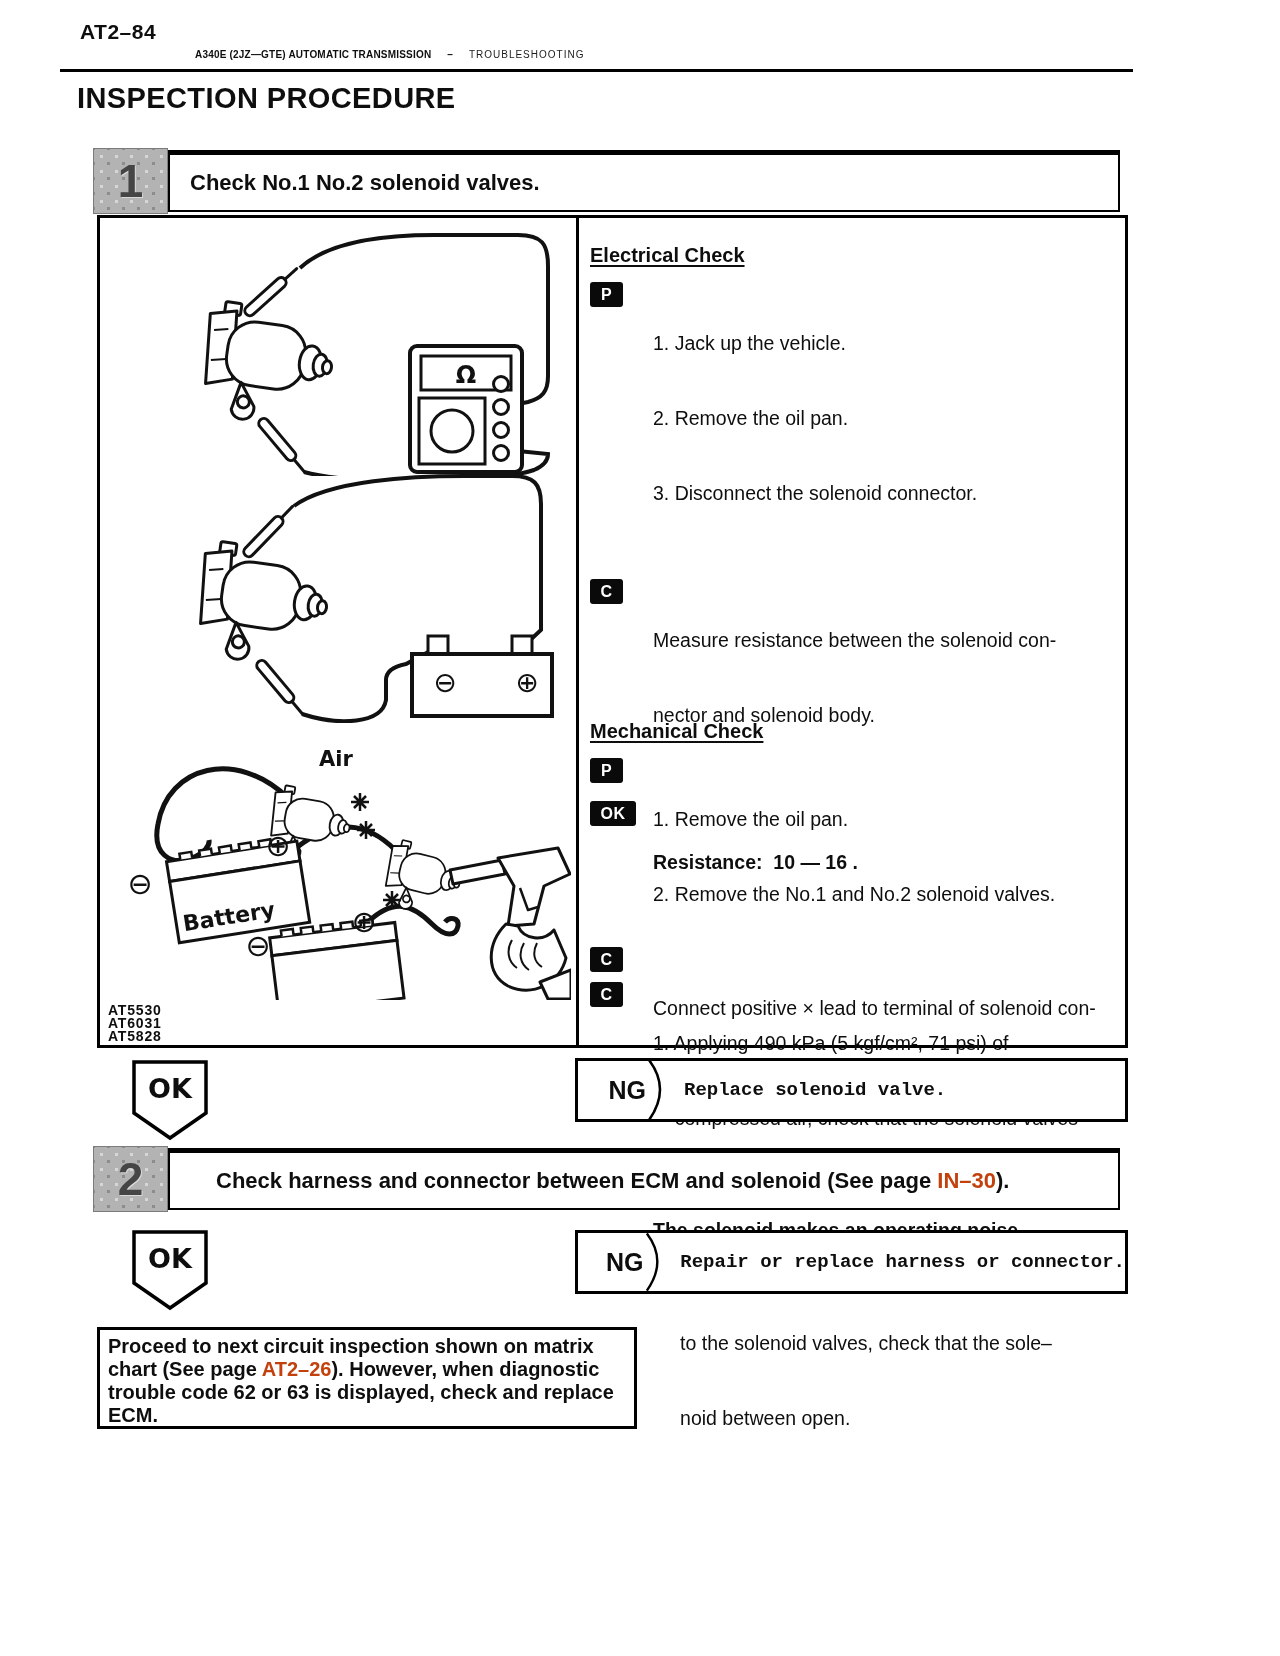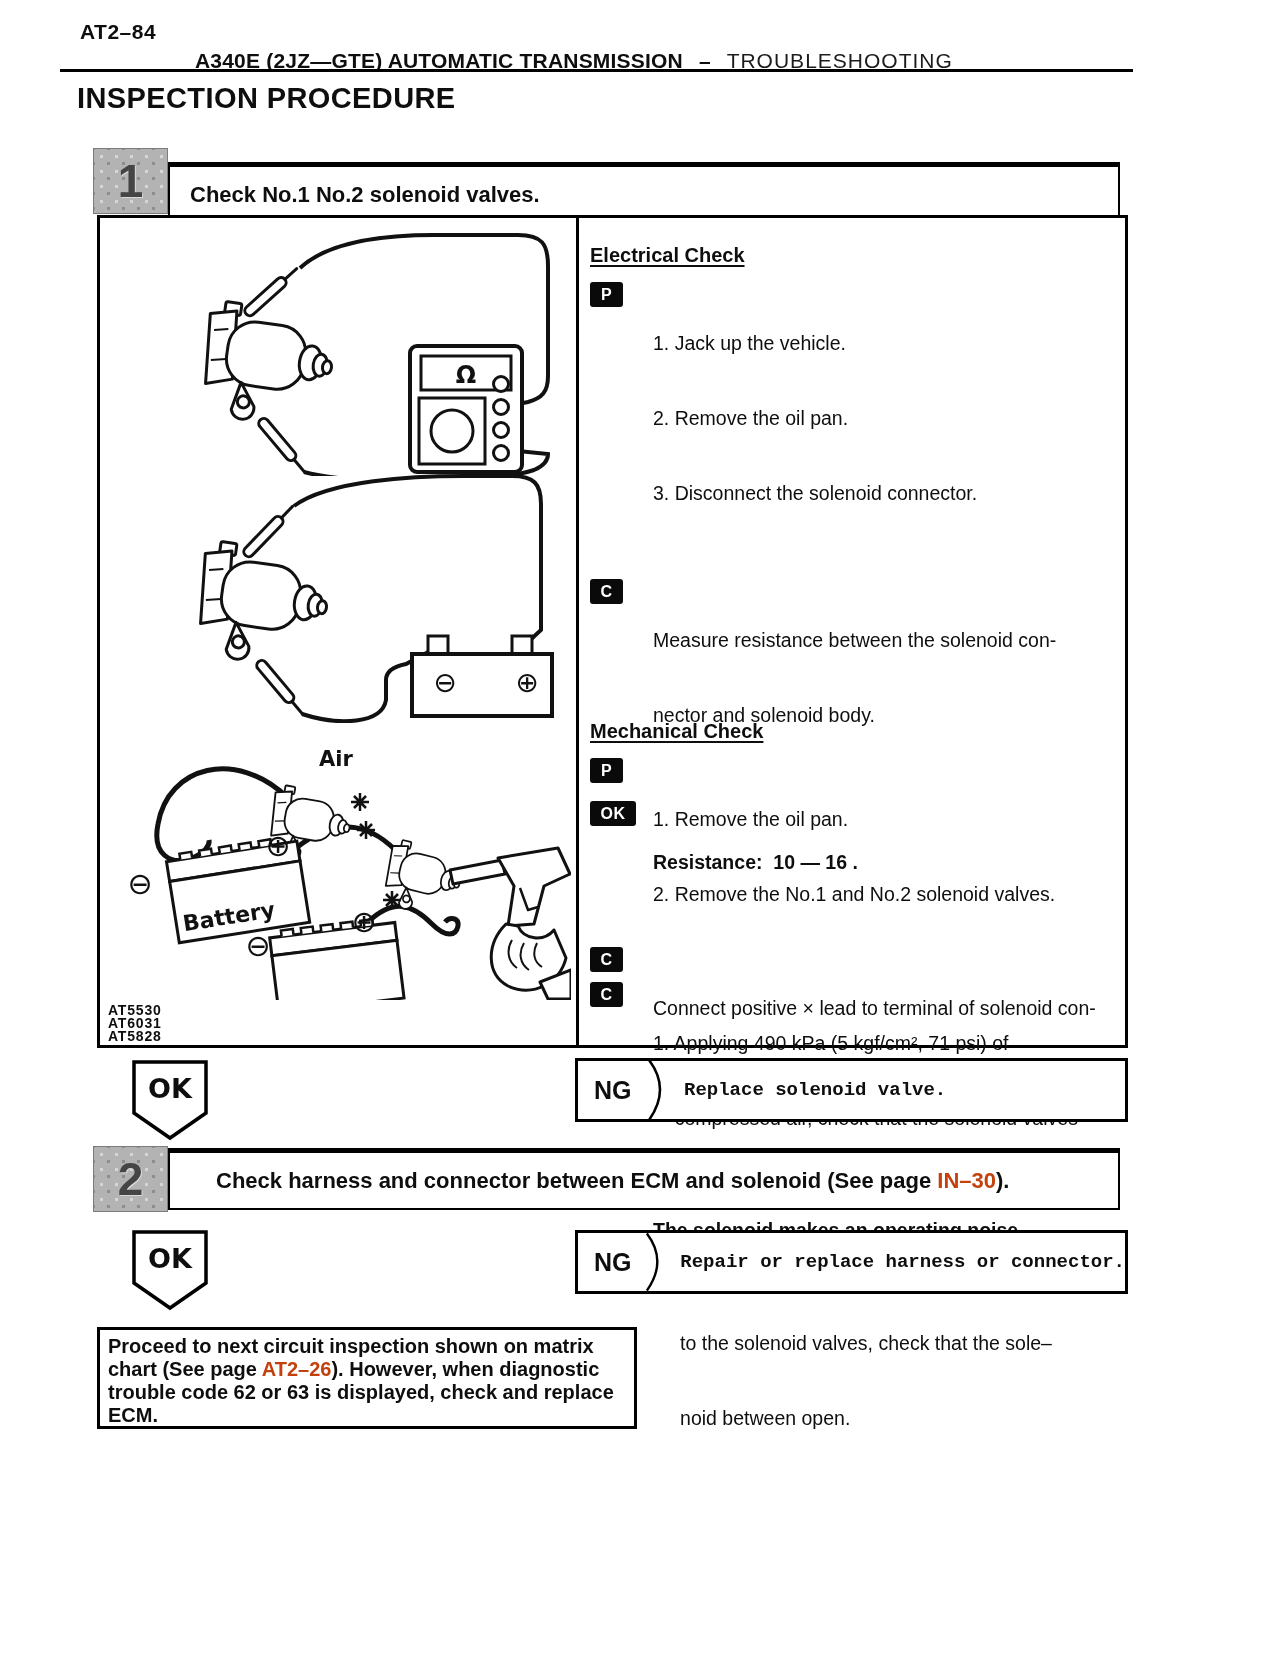--- a/index.html
+++ b/index.html
@@ -3,21 +3,21 @@
 <meta charset="utf-8">
 <style>
   * { margin:0; padding:0; box-sizing:border-box; }
   html,body { background:#ffffff; }
   body { font-family:"Liberation Sans", sans-serif; color:#0e0e0e; }
   #page { position:relative; width:1280px; height:1656px; background:#fff; overflow:hidden; }
   .abs { position:absolute; }
 
   
   .page-code { left:80px; top:20px; font-size:21px; font-weight:bold; letter-spacing:.5px; }
-  .subhead { left:195px; top:49px; font-size:21px; white-space:nowrap; }
+  .subhead { left:195px; top:49px; font-size:10px; white-space:nowrap; }
   .subhead .b { font-weight:bold; letter-spacing:.2px; }
   .subhead .dash { font-weight:bold; margin:0 16px; }
   .subhead .t { letter-spacing:1px; color:#1b1b1b; }
   .header-rule { left:60px; top:69px; width:1073px; height:3px; background:#000; }
   .page-title { left:77px; top:82px; font-size:29px; font-weight:bold; letter-spacing:.4px; }
 
   
   .num-tile {
     width:75px; height:66px; background-color:#b3b3b3;
     background-image: radial-gradient(#d6d6d6 16%, rgba(0,0,0,0) 17%),
@@ -55,21 +55,21 @@
   .badge.ok { width:46px; }
   .lines { font-size:19.5px; line-height:25px; white-space:pre; }
   .lines.bold { font-weight:bold; }
 
   
   .ok-wrap { width:76px; height:82px; }
   .ng-strip {
     left:575px; width:553px; height:64px; border:3px solid #000; background:#fff;
     display:flex; align-items:center;
   }
-  .ng-label { margin-left:16px; font-size:25px; font-weight:bold; width:52px; }
+  .ng-label { margin-left:16px; font-size:25px; font-weight:bold; width:52px;text-align:right; }
   .ng-action { margin-left:12px; font-size:19px; font-weight:bold; white-space:nowrap;font-family:Liberation Mono, monospace; }
 
   .note-box { left:97px; top:1327px; width:540px; height:102px; border:3px solid #000; background:#fff;
     padding:5px 8px; font-size:20px; font-weight:bold; line-height:23px; }
   svg text { font-family:"DejaVu Sans","Liberation Sans",sans-serif; }
 </style>
 </head>
 <body>
 
 <div id="page">
@@ -98,21 +98,21 @@
   <div class="abs page-code">AT2–84</div>
   <div class="abs subhead">
     <span class="b">A340E (2JZ—GTE) AUTOMATIC TRANSMISSION</span><span class="dash">–</span><span class="t">TROUBLESHOOTING</span>
   </div>
   <div class="abs header-rule"></div>
   <div class="abs page-title">INSPECTION PROCEDURE</div>
 
   <div class="abs num-tile" style="left:93px; top:148px;">
     <span>1</span>
   </div>
-  <div class="abs title-bar" style="left:168px; top:162px; width:952px;">
+  <div class="abs title-bar" style="left:168px; top:150px; width:952px;">
     <span style="padding-left:20px;">Check No.1 No.2 solenoid valves.</span>
   </div>
 
   <div class="abs content-box">
     <div class="v-divider"></div>
 
     <div class="illo-area">
 
       <svg class="abs" style="left:14px; top:8px;" width="445" height="250" viewBox="0 0 445 250">
         <path d="M186,42 C215,15 270,9 320,9 L404,9 C428,9 434,18 434,40 L434,150 C434,166 428,172 414,176 L394,180" stroke="#111" stroke-width="4" fill="none"></path>

